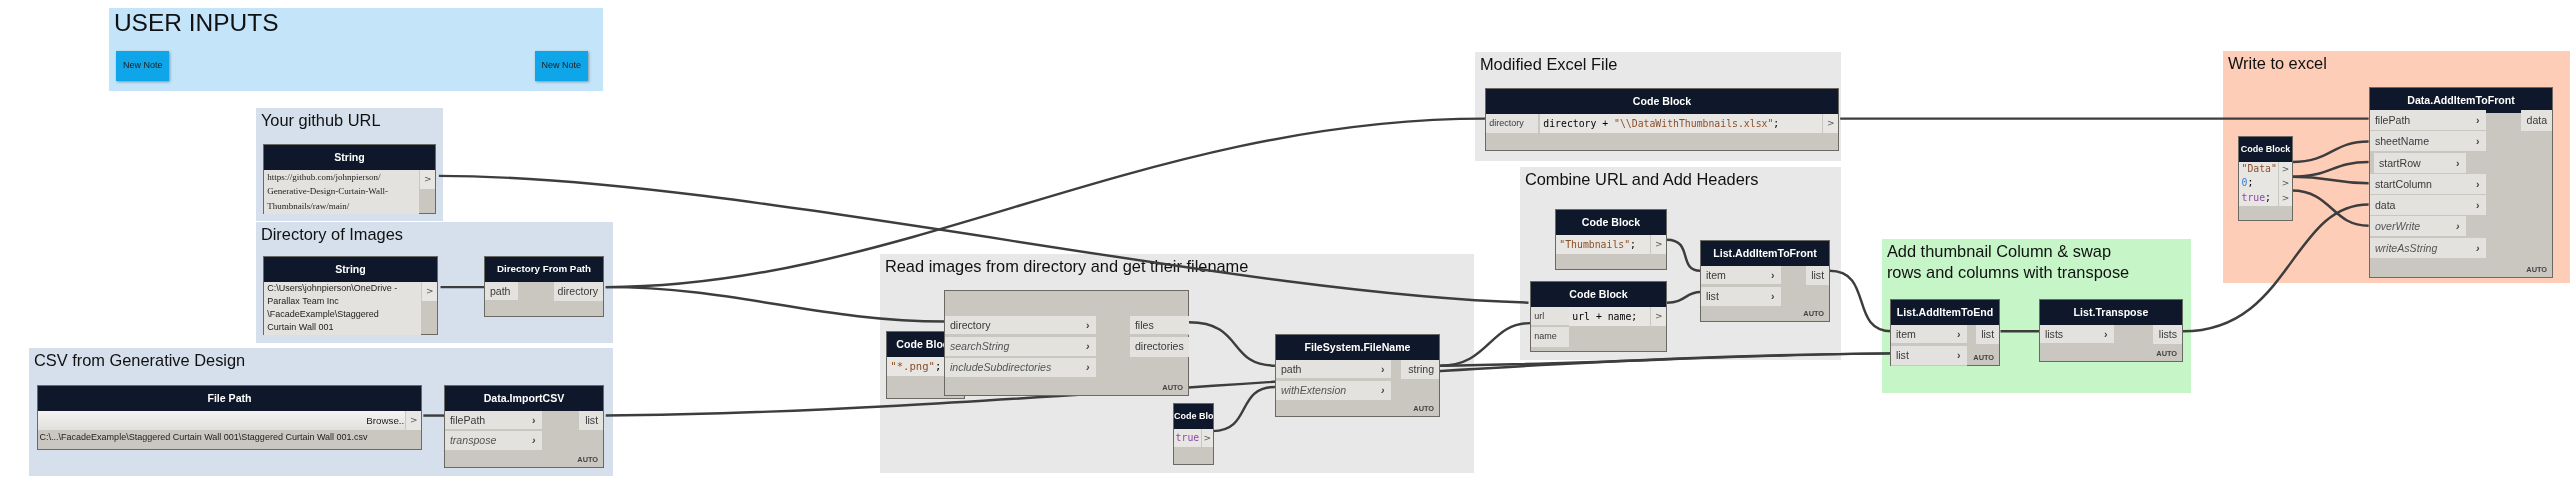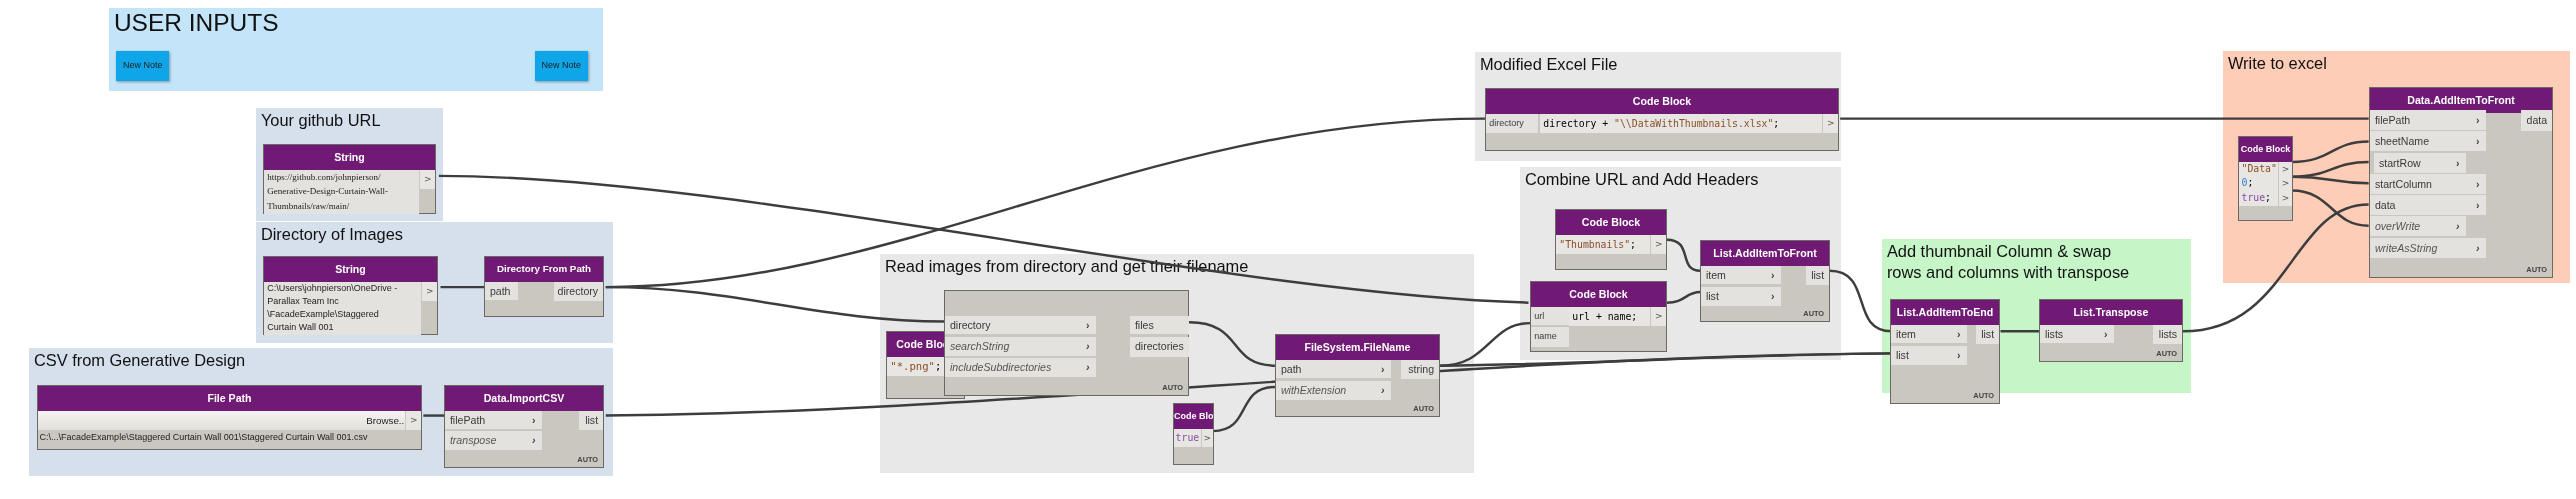--- a/index.html
+++ b/index.html
@@ -1,20 +1,20 @@
 <!DOCTYPE html>
 <html style="font-size:13px"><head>
 <meta charset="utf-8">
 <style>
   html,body{margin:0;padding:0;}
   body{width:2576px;height:499px;background:#ffffff;position:relative;overflow:hidden;font-family:"DejaVu Sans","Liberation Sans",sans-serif;}
   .group{position:absolute;}
   .group-title{position:absolute;left:4.9px;top:1.6px;color:#111;font-family:"Liberation Sans",sans-serif;white-space:nowrap;line-height:1.25;}
   .node{position:absolute;background:#cac6c0;border:0.8px solid #6b6964;box-sizing:border-box;}
-  .node-header{background:#701a75;color:#fff;font-weight:bold;font-size:10.6px;text-align:center;height:24.5px;line-height:24.5px;white-space:nowrap;overflow:hidden;font-family:"Liberation Sans",sans-serif;}
+  .node-header{background:#0f172a;color:#fff;font-weight:bold;font-size:10.6px;text-align:center;height:24.5px;line-height:24.5px;white-space:nowrap;overflow:hidden;font-family:"Liberation Sans",sans-serif;}
   .port-row{position:absolute;height:19.6px;line-height:19.6px;font-size:10.6px;color:#3a3a3a;background:#e4e2df;box-sizing:border-box;font-family:"Liberation Sans",sans-serif;white-space:nowrap;}
   .port-in{padding-left:4.9px;border-bottom:0.8px solid #cac6c0;}
   .port-in .chev{position:absolute;right:6.5px;top:0;font-weight:bold;color:#444;}
   .port-out{text-align:right;padding-right:4.9px;}
   .italic{font-style:italic;color:#555;}
   .auto{position:absolute;right:4.9px;bottom:3.3px;font-size:7.4px;font-weight:bold;color:#444;font-family:"Liberation Sans",sans-serif;}
   .code{font-family:"DejaVu Sans Mono","Liberation Mono",monospace;font-size:10.6px;}
   .str{color:#8b4e28;}
   .num{color:#2b7de0;}
   .kw{color:#8c4aa8;}
@@ -182,21 +182,21 @@
 </div>
 
 <div class="node" style="left:1700px;top:240px;width:130px;height:82px;">
   <div class="node-header">List.AddItemToFront</div>
   <div class="port-row port-in" style="left:0;top:24.5px;width:80px;"><span>item</span><span class="chev">›</span></div>
   <div class="port-row port-in" style="left:0;top:46px;width:80px;"><span>list</span><span class="chev">›</span></div>
   <div class="port-row port-out" style="right:0;top:24.5px;width:23px;">list</div>
   <div class="auto">AUTO</div>
 </div>
 
-<div class="node" style="left:1890px;top:299px;width:110px;height:105px;">
+<div class="node" style="left:1890px;top:299px;width:110px;height:67px;">
   <div class="node-header">List.AddItemToEnd</div>
   <div class="port-row port-in" style="left:0;top:24.5px;width:76px;"><span>item</span><span class="chev">›</span></div>
   <div class="port-row port-in" style="left:0;top:46px;width:76px;"><span>list</span><span class="chev">›</span></div>
   <div class="port-row port-out" style="right:0;top:24.5px;width:23px;">list</div>
   <div class="auto">AUTO</div>
 </div>
 
 <div class="node" style="left:2039px;top:299px;width:144px;height:63px;">
   <div class="node-header">List.Transpose</div>
   <div class="port-row port-in" style="left:0;top:24.5px;width:74px;"><span>lists</span><span class="chev">›</span></div>

